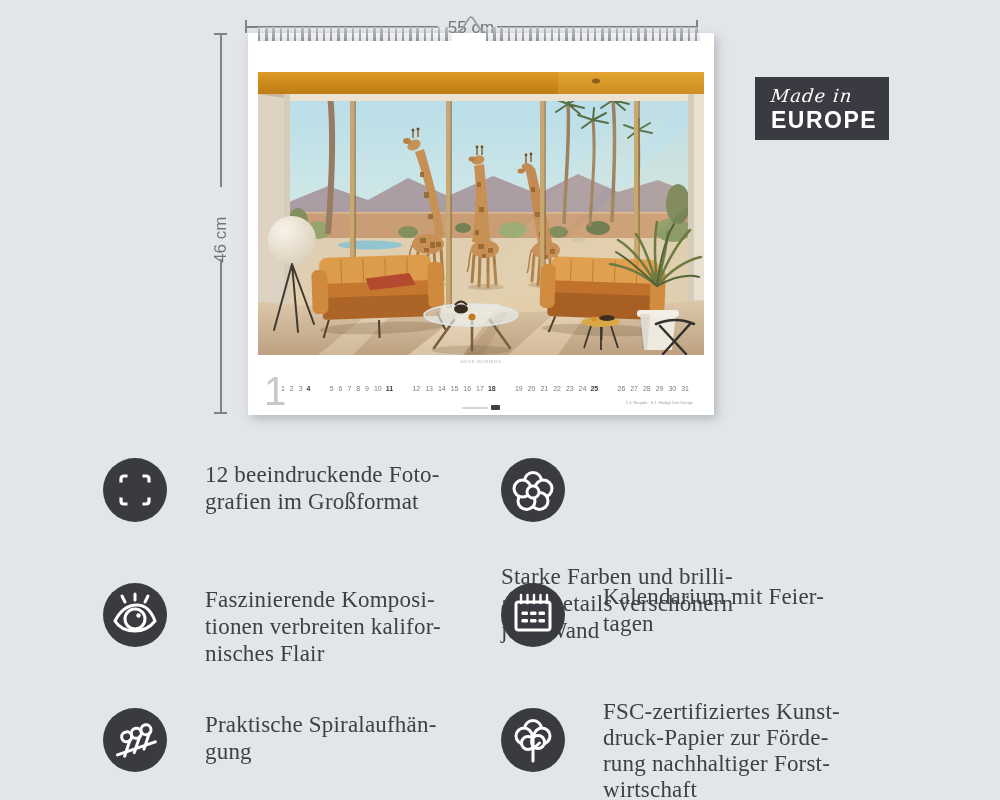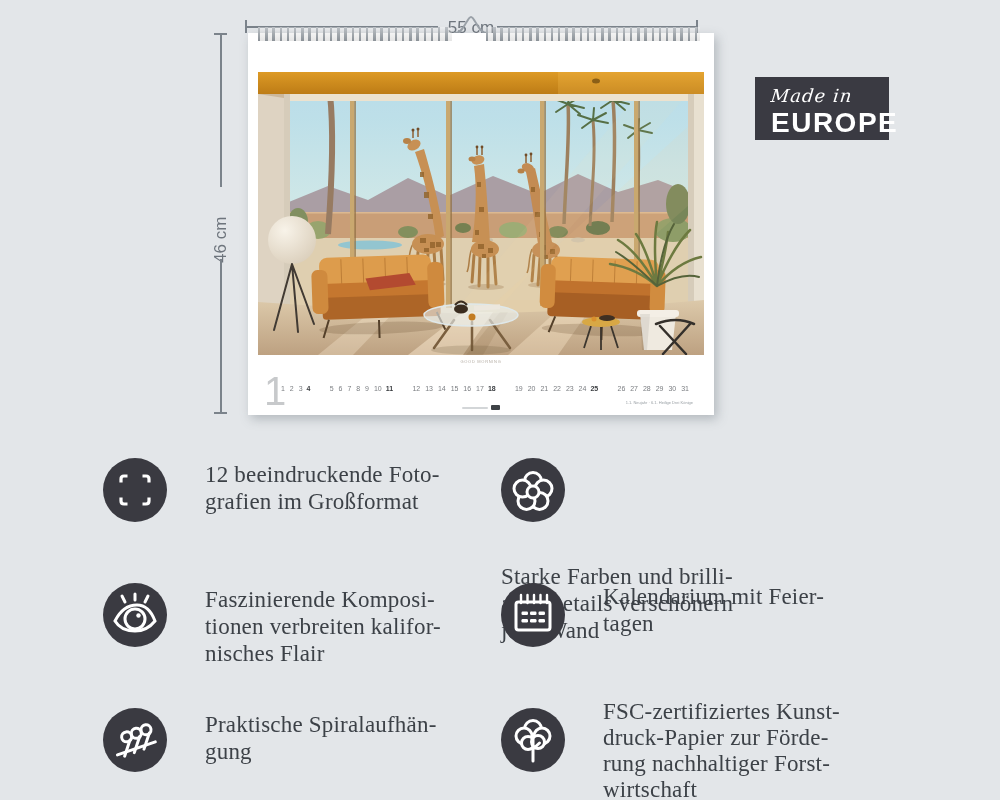--- a/index.html
+++ b/index.html
@@ -54,21 +54,21 @@
   .pub-logo{position:absolute;left:0;right:0;top:372px;display:flex;justify-content:center;
     align-items:center;gap:3px;}
   .pub-logo .bar{width:26px;height:2px;background:#d3d6d8;border-radius:1px;}
   .pub-logo .mark{width:9px;height:5px;background:#3e4246;border-radius:1px;}
 
   
   .badge{position:absolute;left:755px;top:77px;width:134px;height:63px;background:#3a3a42;
     color:#ffffff;box-sizing:border-box;padding:8px 0 0 16px;}
   .badge .script{font-family:"DejaVu Serif", serif;font-style:italic;font-size:18px;
     letter-spacing:1px;transform:skewX(-6deg);}
-  .badge .caps{font-size:28px;font-weight:700;letter-spacing:1.5px;margin-top:1px;}
+  .badge .caps{font-size:23px;font-weight:700;letter-spacing:1.5px;margin-top:1px;}
 
   
   .feature{position:absolute;display:flex;gap:38px;}
   .f1{left:103px;top:458px;} .f2{left:501px;top:458px;flex-direction:column;}
   .f3{left:103px;top:583px;} .f4{left:501px;top:583px;}
   .f5{left:103px;top:708px;} .f6{left:501px;top:708px;}
   .icon-wrap{width:64px;height:64px;flex:0 0 64px;}
   .feature-text{white-space:pre-line;font-size:23px;line-height:27px;color:#3c4147;
     margin-top:3px;letter-spacing:.2px;font-family:Liberation Serif, serif;}
   .f4 .feature-text{margin-top:0;}

